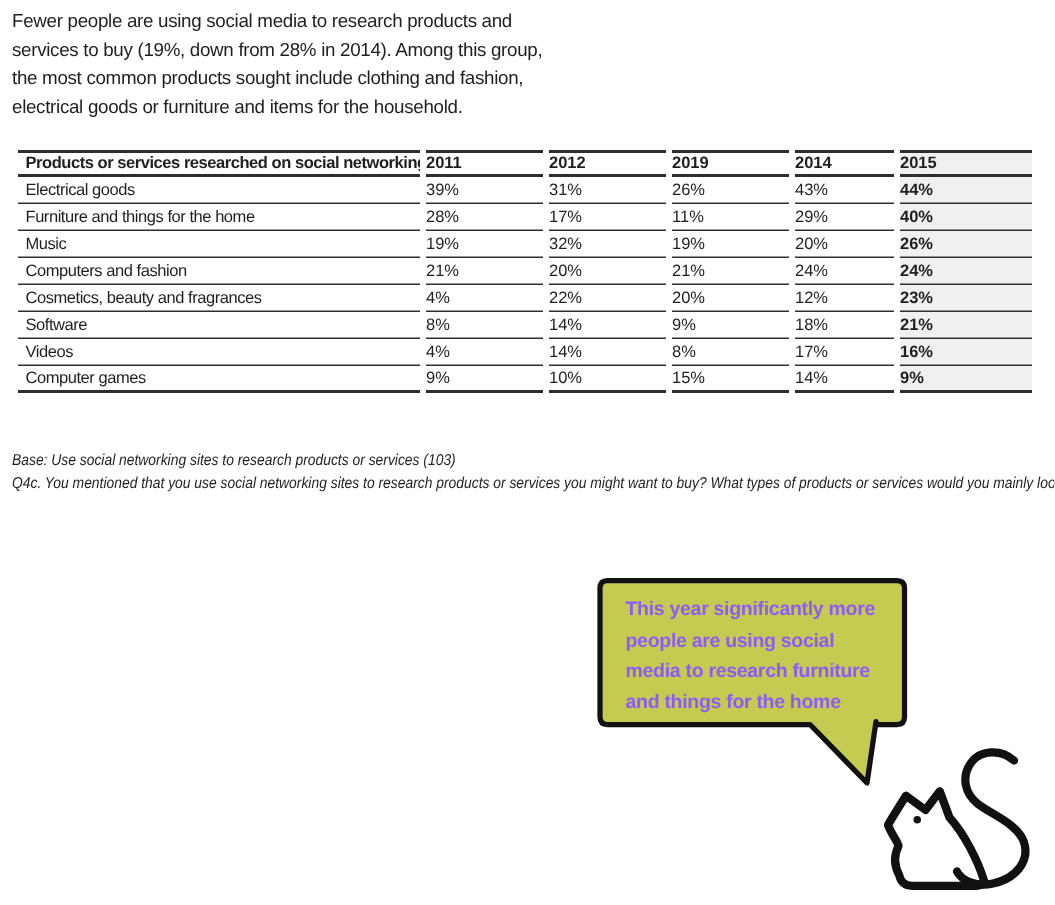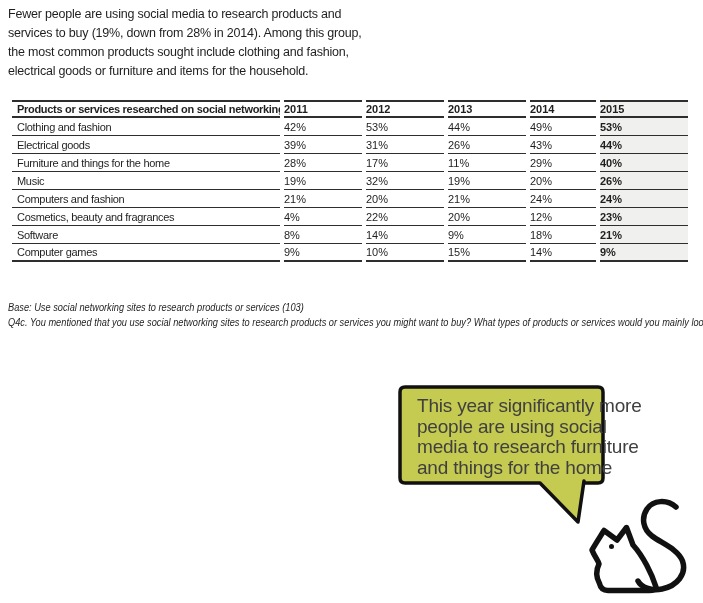--- a/index.html
+++ b/index.html
@@ -90,25 +90,26 @@
     fill: var(--bubble-fill, #c5ca50);
     stroke: var(--bubble-border, #111111);
     stroke-width: 3.5;
     stroke-linejoin: round;
   }
   .bubble-text {
     position: absolute;
     left: 417px;
     top: 396px;
     width: 200px;
-    font-size: 19px;
+    font-size: 13px;
     line-height: 20.5px;
     letter-spacing: -0.2px;
     white-space: pre;
-    color: #404040;
+    color: #8b5cf6;
+    font-weight: bold;
   }
 
   
   .mascot-svg {
     position: absolute;
     left: 583px;
     top: 498px;
     width: 120px;
     height: 105px;
   }
@@ -139,35 +140,27 @@
       <col style="width:78px">
       <col style="width:66px">
       <col style="width:88px">
     </colgroup>
     <thead>
       <tr>
         <th class="label-head">Products or services researched on social networking sites</th>
 
       <th class="year-head">2011</th>
           <th class="year-head">2012</th>
-          <th class="year-head">2013</th>
+          <th class="year-head">2019</th>
           <th class="year-head">2014</th>
           <th class="year-head hl">2015</th>
         </tr>
     </thead>
     <tbody>
 
-    <tr>
-          <td class="label-cell">Clothing and fashion</td>
-          <td class="val-cell">42%</td>
-          <td class="val-cell">53%</td>
-          <td class="val-cell">44%</td>
-          <td class="val-cell">49%</td>
-          <td class="val-cell hl hl-bold">53%</td>
-        </tr>
         <tr>
           <td class="label-cell">Electrical goods</td>
           <td class="val-cell">39%</td>
           <td class="val-cell">31%</td>
           <td class="val-cell">26%</td>
           <td class="val-cell">43%</td>
           <td class="val-cell hl hl-bold">44%</td>
         </tr>
         <tr>
           <td class="label-cell">Furniture and things for the home</td>
@@ -201,20 +194,28 @@
           <td class="val-cell">12%</td>
           <td class="val-cell hl hl-bold">23%</td>
         </tr>
         <tr>
           <td class="label-cell">Software</td>
           <td class="val-cell">8%</td>
           <td class="val-cell">14%</td>
           <td class="val-cell">9%</td>
           <td class="val-cell">18%</td>
           <td class="val-cell hl hl-bold">21%</td>
+        </tr>
+        <tr>
+          <td class="label-cell">Videos</td>
+          <td class="val-cell">4%</td>
+          <td class="val-cell">14%</td>
+          <td class="val-cell">8%</td>
+          <td class="val-cell">17%</td>
+          <td class="val-cell hl hl-bold">16%</td>
         </tr>
         <tr>
           <td class="label-cell">Computer games</td>
           <td class="val-cell">9%</td>
           <td class="val-cell">10%</td>
           <td class="val-cell">15%</td>
           <td class="val-cell">14%</td>
           <td class="val-cell hl hl-bold">9%</td>
         </tr>
       </tbody>

